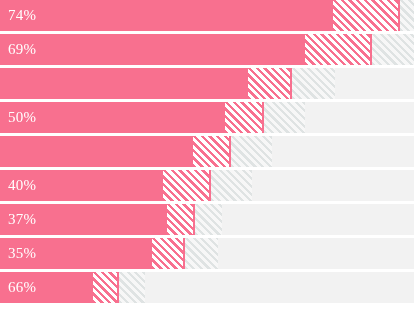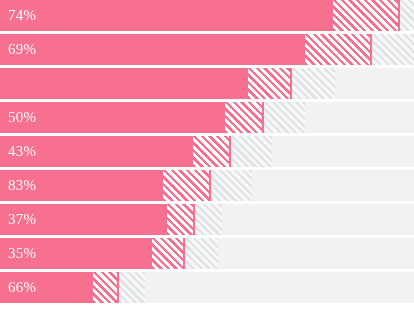--- a/index.html
+++ b/index.html
@@ -106,27 +106,26 @@
     <div class="row" style="background: rgb(242, 242, 242);">
       <div class="seg seg-hatch-gray" style="left: 63.8%; width: 9.9%;"></div>
       <div class="seg seg-hatch-pink" style="left: 54.3%; width: 9.5%;"></div>
       <div class="seg seg-solid" style="width: 54.3%; background: rgb(248, 112, 143);"></div>
       <div class="label" style="color: rgb(255, 255, 255);">50%</div>
     </div>
     <div class="row" style="background: rgb(242, 242, 242);">
       <div class="seg seg-hatch-gray" style="left: 55.8%; width: 9.9%;"></div>
       <div class="seg seg-hatch-pink" style="left: 46.6%; width: 9.2%;"></div>
       <div class="seg seg-solid" style="width: 46.6%; background: rgb(248, 112, 143);"></div>
-      <div class="label" style="color: rgb(255, 255, 255);">43%</div>
     </div>
     <div class="row" style="background: rgb(242, 242, 242);">
       <div class="seg seg-hatch-gray" style="left: 51%; width: 9.9%;"></div>
       <div class="seg seg-hatch-pink" style="left: 39.4%; width: 11.6%;"></div>
       <div class="seg seg-solid" style="width: 39.4%; background: rgb(248, 112, 143);"></div>
-      <div class="label" style="color: rgb(255, 255, 255);">83%</div>
+      <div class="label" style="color: rgb(255, 255, 255);">40%</div>
     </div>
     <div class="row" style="background: rgb(242, 242, 242);">
       <div class="seg seg-hatch-gray" style="left: 47.1%; width: 6.5%;"></div>
       <div class="seg seg-hatch-pink" style="left: 40.3%; width: 6.8%;"></div>
       <div class="seg seg-solid" style="width: 40.3%; background: rgb(248, 112, 143);"></div>
       <div class="label" style="color: rgb(255, 255, 255);">37%</div>
     </div>
     <div class="row" style="background: rgb(242, 242, 242);">
       <div class="seg seg-hatch-gray" style="left: 44.7%; width: 8%;"></div>
       <div class="seg seg-hatch-pink" style="left: 36.7%; width: 8%;"></div>

